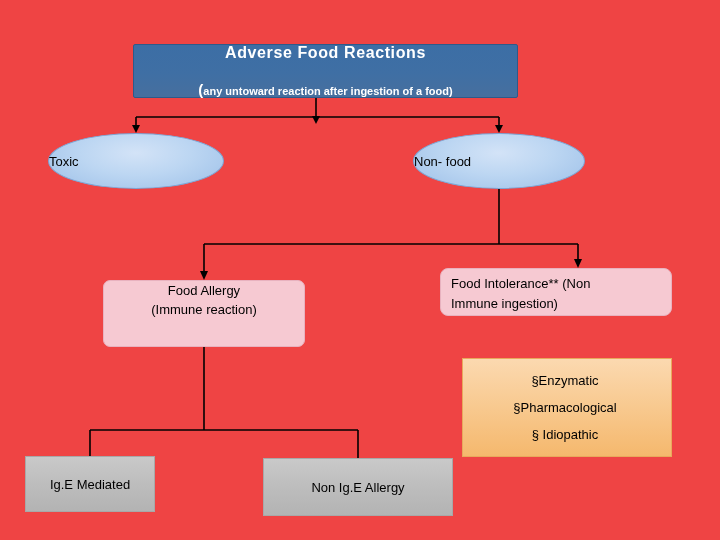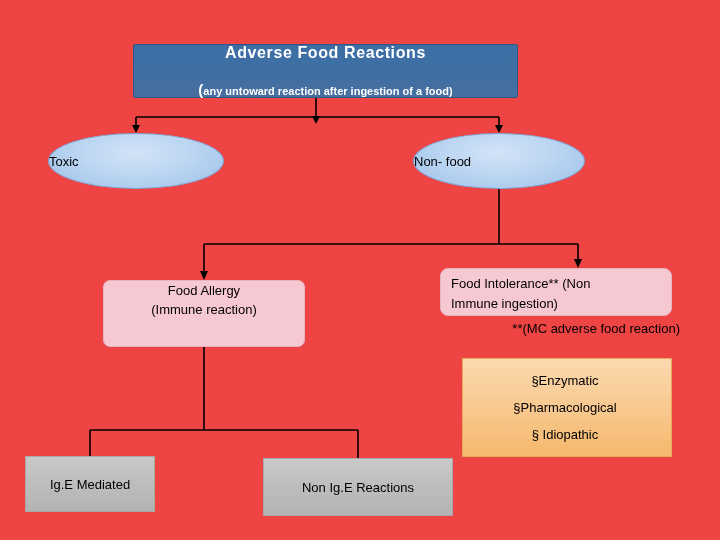--- a/index.html
+++ b/index.html
@@ -217,28 +217,27 @@
   <div class="node" id="food-allergy-node">
     <div>Food Allergy</div>
     <div>(Immune  reaction)</div>
   </div>
 
   <div class="node" id="food-intolerance-node">
     <div>Food Intolerance**    (Non</div>
     <div>Immune ingestion)</div>
   </div>
 
-  <div class="node" id="mc-note">**(MC adverse food reaction)</div>
 
   <div class="node gray-box" id="ige-node">
     <span>Ig.E Mediated</span>
   </div>
 
   <div class="node" id="orange-box">
     <div class="bullet-line">§Enzymatic</div>
     <div class="bullet-line">§Pharmacological</div>
     <div class="bullet-line">§ Idiopathic</div>
   </div>
   <div class="node gray-box" id="nonige-node">
-    <span>Non Ig.E Reactions</span>
+    <span>Non Ig.E Allergy</span>
   </div>
 
 </div>
 
 </body></html>

